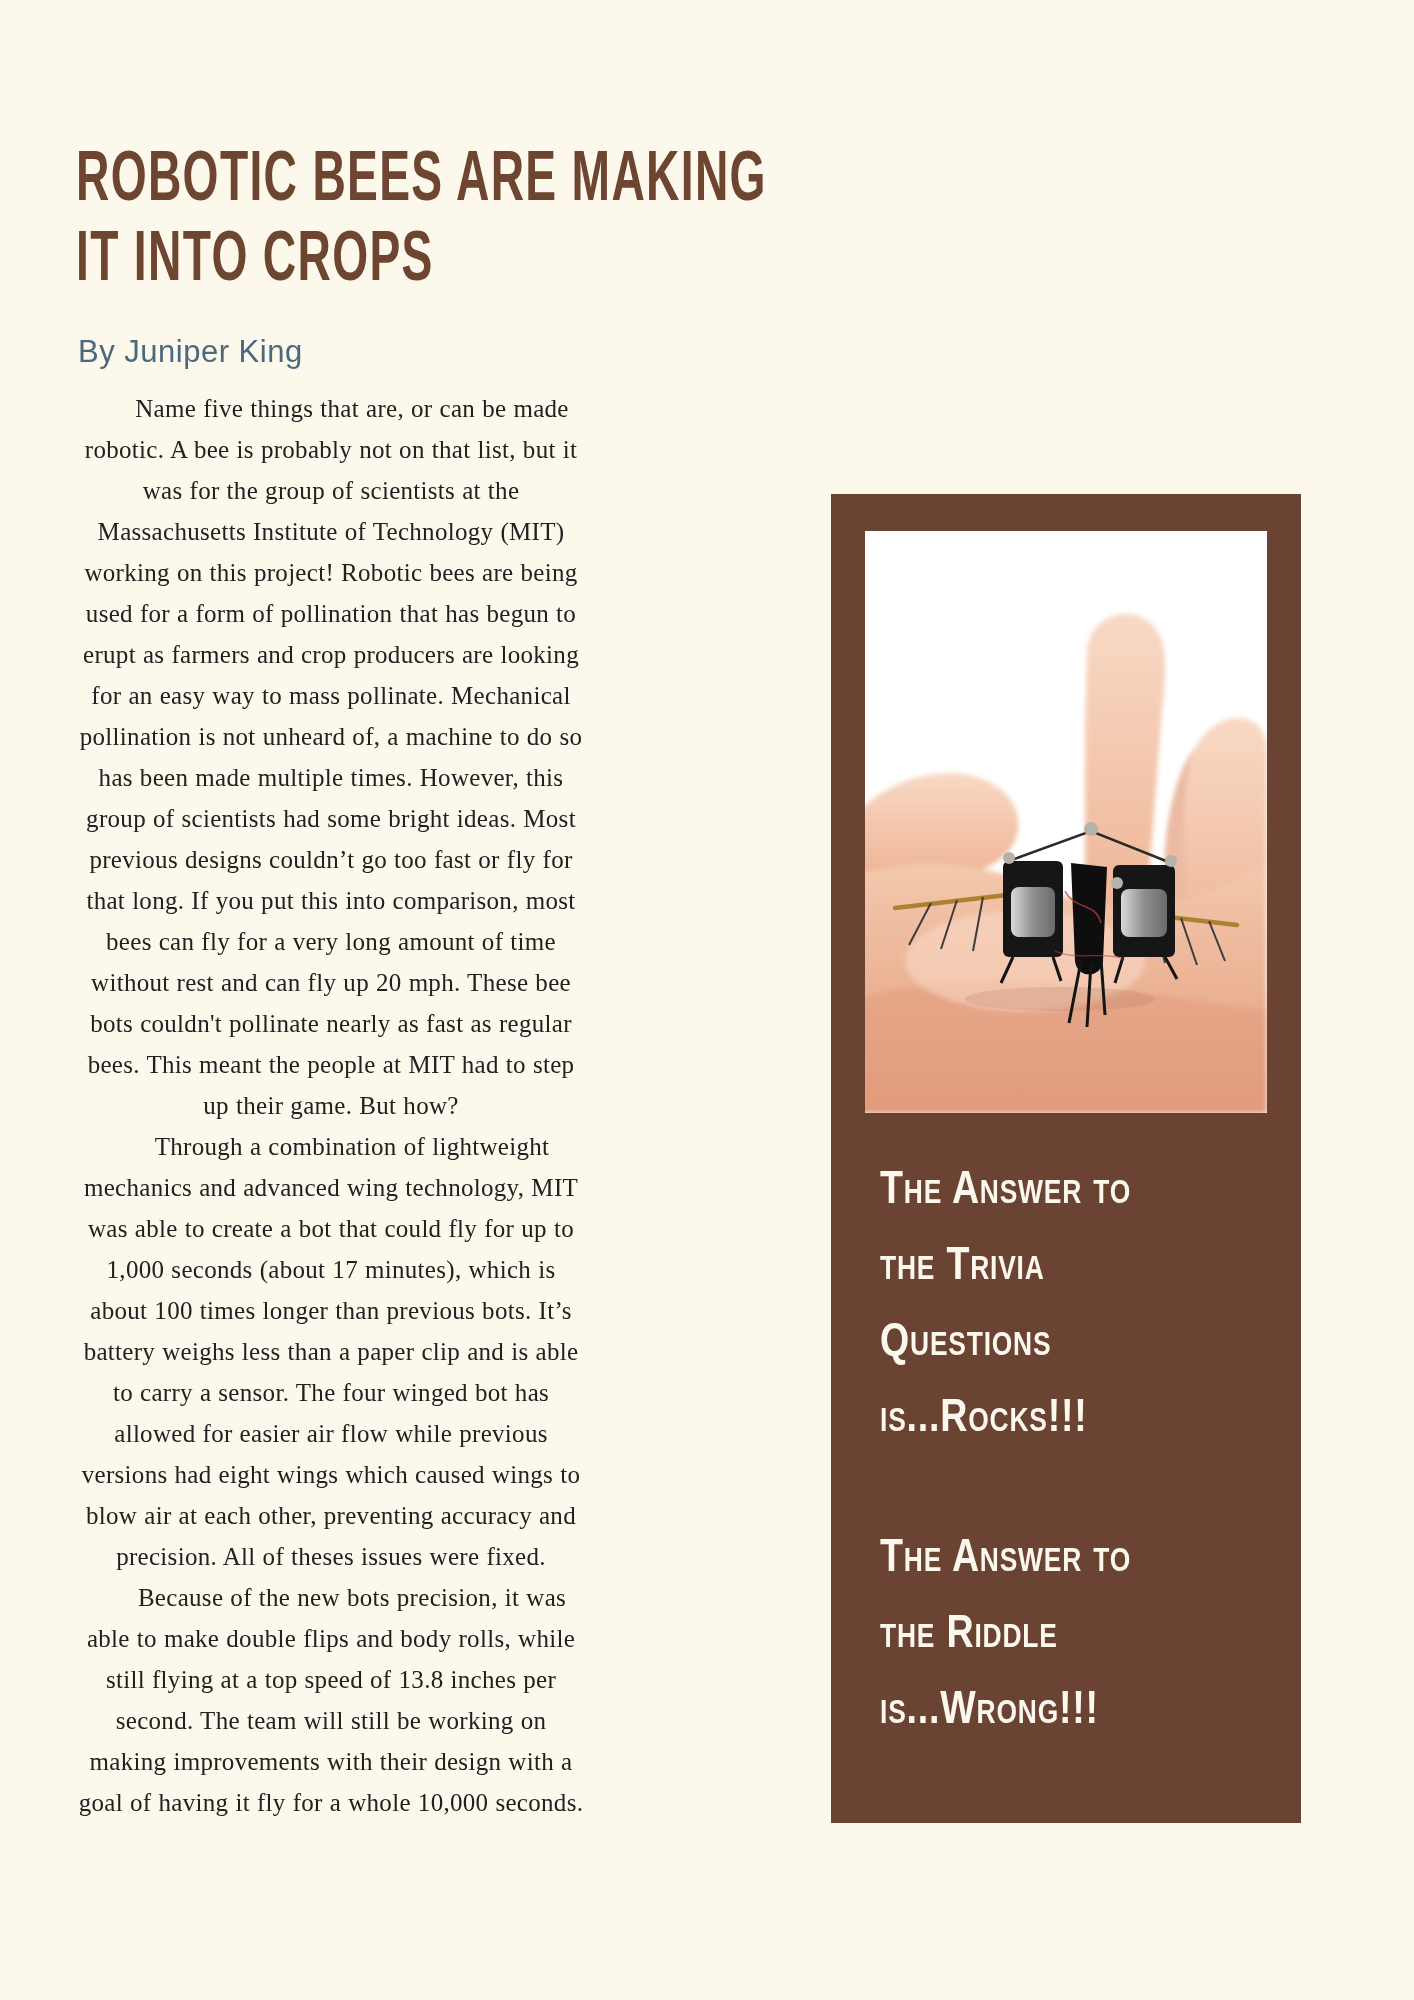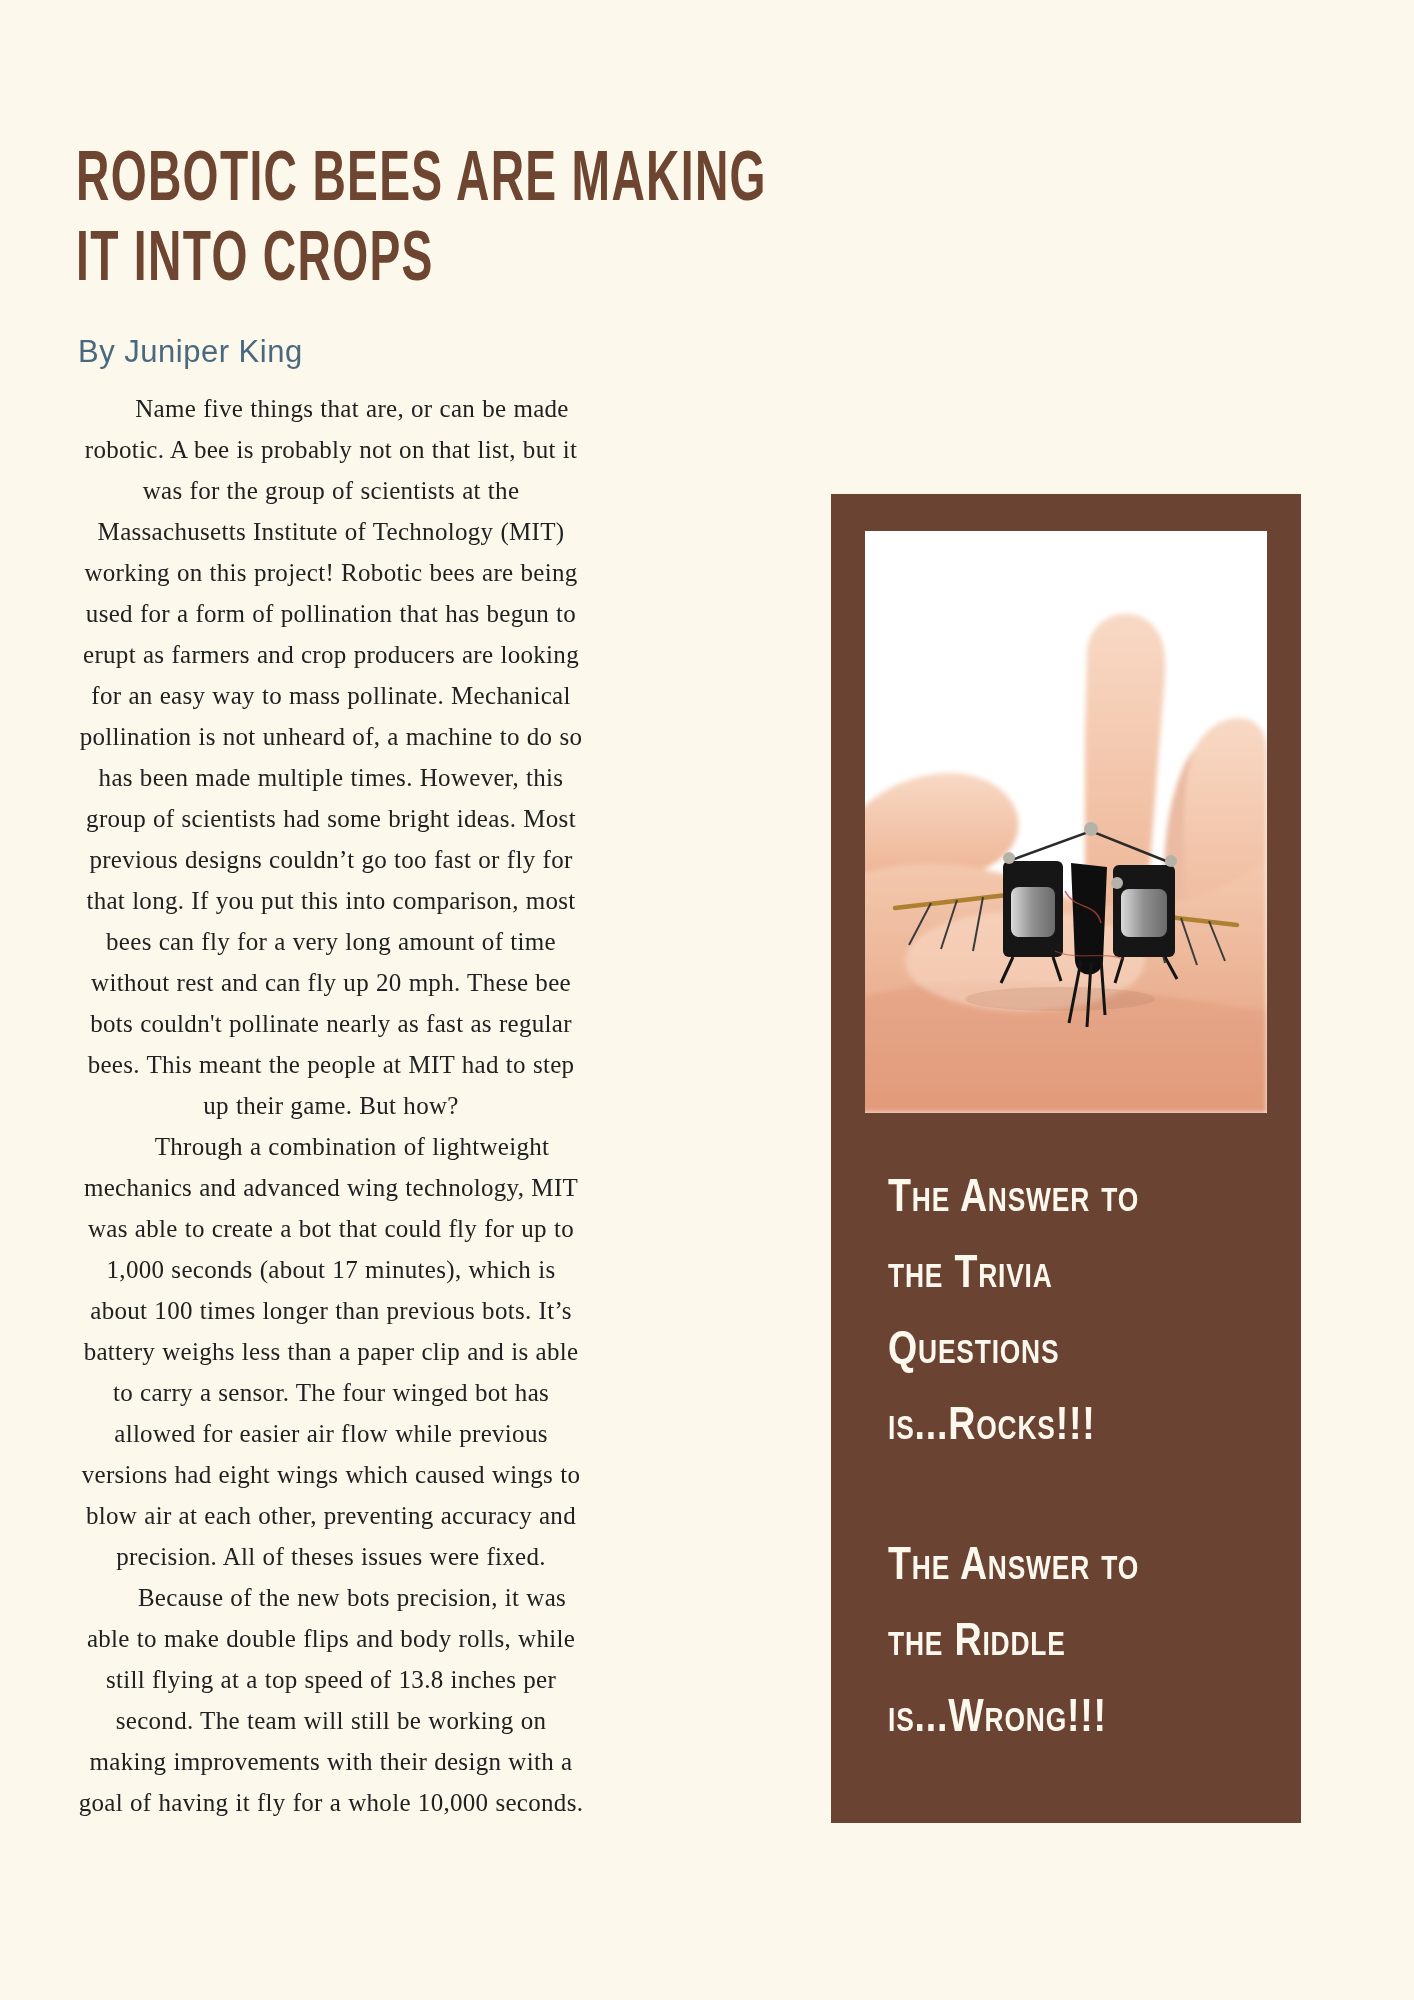--- a/index.html
+++ b/index.html
@@ -81,21 +81,21 @@
     background: #ffffff;
     overflow: hidden;
   }
   .photo svg { display: block; }
   .answers {
     position: absolute;
     left: 49px;
     top: 655px;
     right: 30px;
   }
-  .answer-block { margin: 8px; }
+  .answer-block { margin: 0; }
   .answer-block + .answer-block { margin-top: 64px; }
   .answer-line {
     display: block;
     white-space: nowrap;
     font-family: "Liberation Sans", sans-serif;
     font-weight: 700;
     font-stretch: condensed;
     font-variant: small-caps;
     font-size: 47px;
     line-height: 76px;

